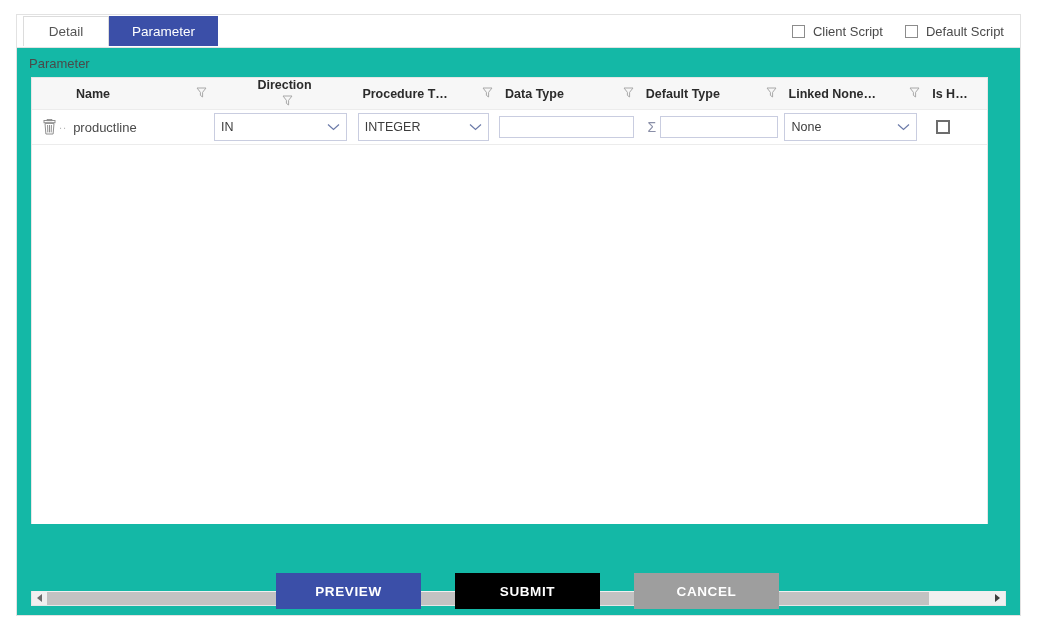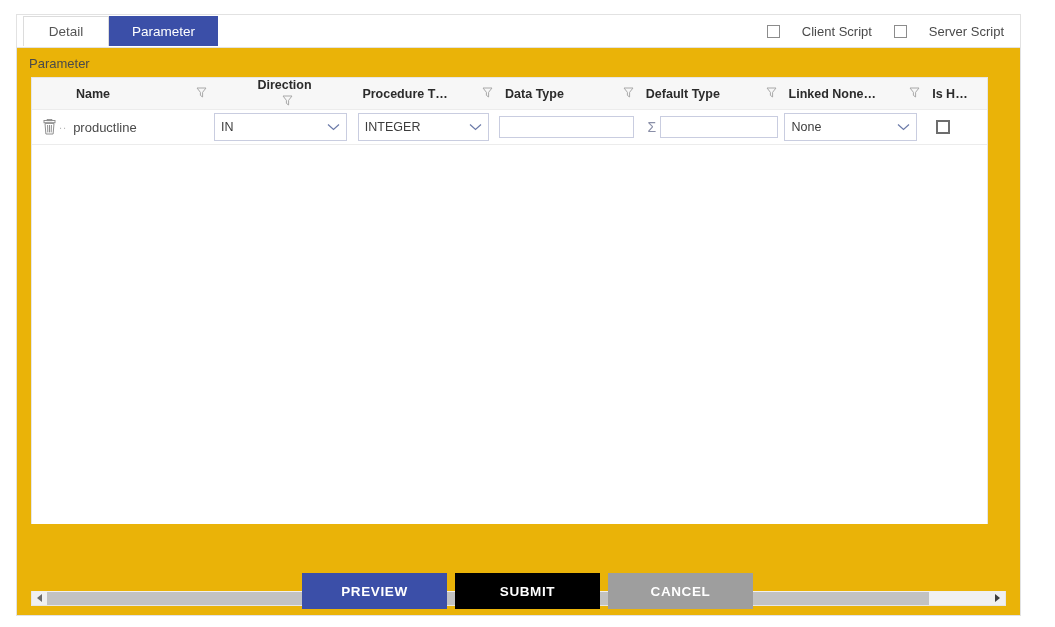--- a/index.html
+++ b/index.html
@@ -18,21 +18,21 @@
   }
 
   
   .panel {
     position: absolute;
     left: 16px;
     top: 14px;
     width: 1005px;
     height: 602px;
     border: 1px solid #e2e2e2;
-    background: #eab308;
+    background: #14b8a6;
     box-sizing: border-box;
   }
 
   
   .tabbar {
     position: relative;
     height: 32px;
     border-bottom: 1px solid #e2e2e2;
     background: #ffffff;
   }
@@ -75,21 +75,21 @@
     right: 16px;
     top: 0;
     height: 32px;
     display: flex;
     align-items: center;
     gap: 22px;
   }
   .chk-wrap {
     display: flex;
     align-items: center;
-    gap: 22px;
+    gap: 8px;
     cursor: pointer;
   }
   .chk-box {
     width: 13px;
     height: 13px;
     border: 1.5px solid #8c8c8c;
     background: #ffffff;
     box-sizing: border-box;
     display: inline-block;
   }
@@ -288,21 +288,21 @@
   }
 
   
   .footer {
     position: absolute;
     left: 0;
     top: 573px;
     width: 1055px;
     display: flex;
     justify-content: center;
-    gap: 8px;
+    gap: 34px;
   }
   .btn {
     width: 145px;
     height: 36px;
     border: none;
     font-family: "Liberation Sans", sans-serif;
     font-size: 13.5px;
     font-weight: bold;
     letter-spacing: .6px;
     color: #ffffff;
@@ -327,21 +327,21 @@
       </div>
     </div>
 
     <div class="script-opts">
       <label class="chk-wrap">
         <span class="chk-box"></span>
         <span class="chk-label">Client Script</span>
       </label>
       <label class="chk-wrap">
         <span class="chk-box"></span>
-        <span class="chk-label">Server Script</span>
+        <span class="chk-label">Default Script</span>
       </label>
     </div>
   </div>
 
   <div class="panel-body">
 
     <div class="section-label">Parameter</div>
 
     <div class="grid-wrap">
 

